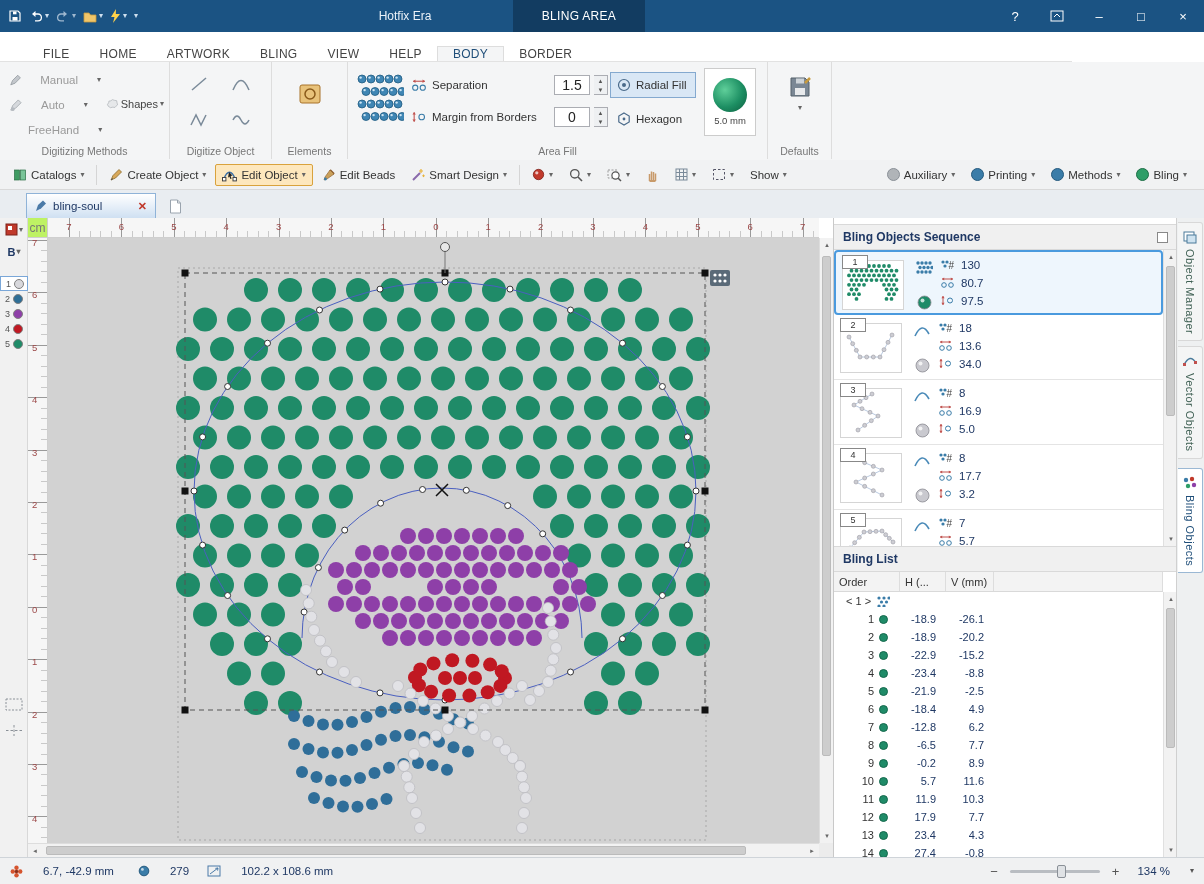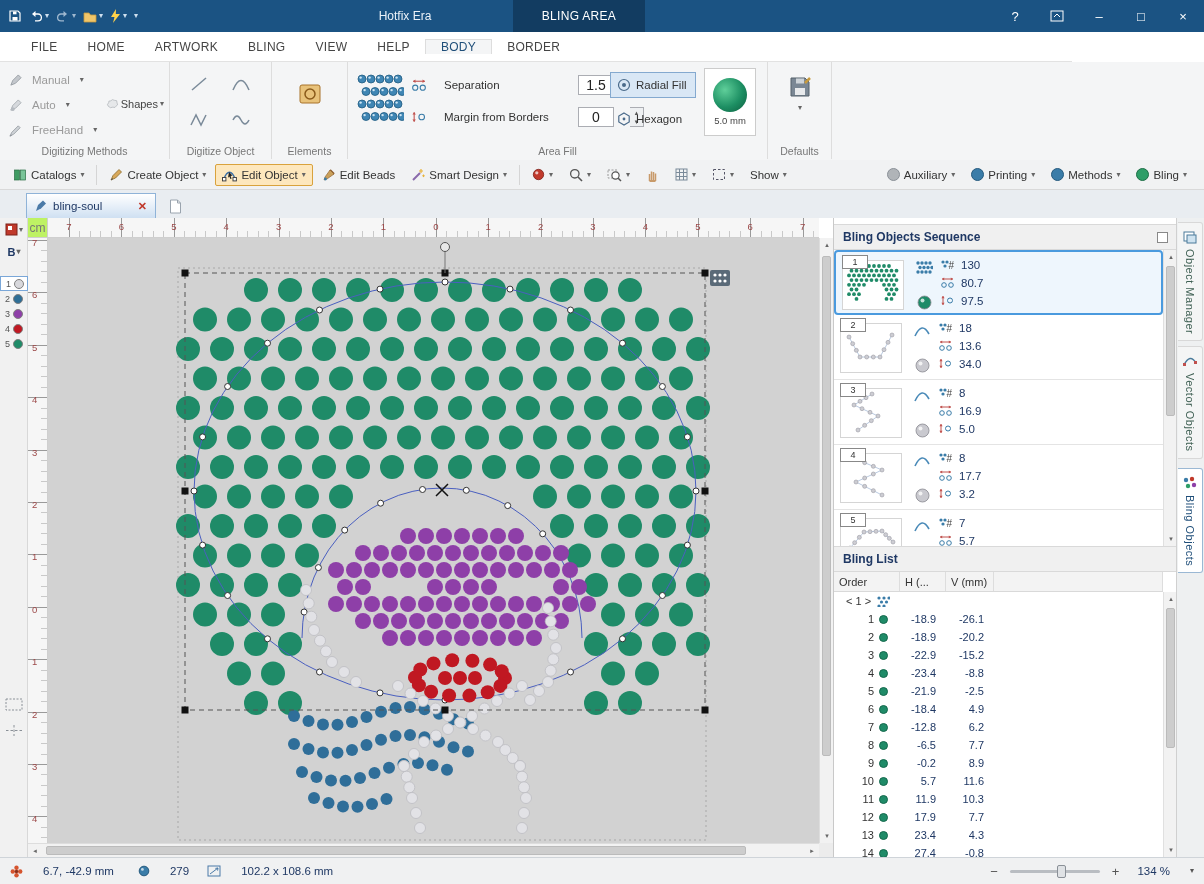--- a/index.html
+++ b/index.html
@@ -11,33 +11,33 @@
   
   .titlebar{position:absolute;left:0;top:0;width:1204px;height:32px;background:#1b5383;color:#fff}
   .qat{position:absolute;left:8px;top:0;height:32px;display:flex;align-items:center;gap:7px}
   .qi{display:flex;align-items:center;gap:2px;color:#fff}
   .tb-title{position:absolute;left:300px;top:0;width:210px;height:32px;display:flex;align-items:center;justify-content:center;font-size:12px;color:#eaf1f8}
   .area-tab{position:absolute;left:513px;top:0;width:132px;height:32px;background:#123c61;display:flex;align-items:center;justify-content:center;font-size:12px;color:#fff;letter-spacing:.3px}
   .winbtns{position:absolute;right:0;top:0;height:32px;display:flex;align-items:center}
   .winbtn{width:42px;height:32px;display:flex;align-items:center;justify-content:center;font-size:13px;color:#fff}
 
   
-  .tabrow{position:absolute;left:0;top:32px;width:1072px;height:30px;background:#fff;border-bottom:1px solid #e2e2e2;display:flex;align-items:center;padding-left:16px;box-sizing:border-box}
+  .tabrow{position:absolute;left:0;top:32px;width:1072px;height:30px;background:#fff;border-bottom:1px solid #e2e2e2;display:flex;align-items:flex-end;padding-left:28px;box-sizing:border-box}
   .rtab{display:flex;align-items:center;padding:0 15px;font-size:12px;color:#444;letter-spacing:.3px}
   .rtab.active{color:#1f4e79;font-weight:normal;background:#f4f5f6;border:1px solid #ddd;border-bottom:none}
 
   
   .ribbon{position:absolute;left:0;top:62px;width:1204px;height:98px;background:#f4f5f6;border-bottom:1px solid #d9d9d9}
   .rgroup{position:absolute;top:0;height:97px;border-right:1px solid #ddd;box-sizing:border-box}
   .glabel{position:absolute;bottom:2px;left:0;width:100%;text-align:center;font-size:10.5px;color:#777}
-  .dm-btn{position:absolute;left:6px;width:92px;height:22px;display:flex;align-items:center;gap:10px;color:#9a9a9a;font-size:11.5px;padding:0 3px}
+  .dm-btn{position:absolute;left:6px;width:92px;height:22px;display:flex;align-items:center;gap:19px;color:#9a9a9a;font-size:11.5px;padding:0 3px}
   .shapes-btn{position:absolute;left:106px;top:6px;width:58px;height:72px;display:flex;flex-direction:row;align-items:center;justify-content:center;gap:2px;color:#444}
   .do-icon{position:absolute;width:32px;height:26px;display:flex;align-items:center;justify-content:center;border:1px solid transparent}
   .elem-btn{position:absolute;left:22px;top:16px;width:32px;height:32px;display:flex;align-items:center;justify-content:center}
-  .af-row{position:absolute;left:62px;display:flex;align-items:center;gap:16px;height:22px;color:#333;font-size:11.5px}
+  .af-row{position:absolute;left:62px;display:flex;align-items:center;gap:4px;height:22px;color:#333;font-size:11.5px}
   .af-label{width:118px}
   .af-input{width:34px;height:18px;background:#fff;border:1px solid #abadb3;display:flex;align-items:center;justify-content:center;font-size:14px;color:#222}
   .spin{width:14px;height:20px;border:1px solid #abadb3;border-left:none;display:flex;flex-direction:column;box-sizing:border-box}
   .spin span{flex:1;display:flex;align-items:center;justify-content:center;font-size:6px;color:#555;background:#eef0f2}
   .af-toggle{position:absolute;left:262px;width:86px;height:26px;display:flex;align-items:center;gap:5px;padding:0 6px;box-sizing:border-box;font-size:11.5px;color:#333;border:1px solid transparent}
   .af-toggle.pressed{background:#d9e7f5;border:1px solid #84a9cf}
   .bead-preview{position:absolute;left:356px;top:6px;width:50px;height:66px;background:#fff;border:1px solid #ccc;display:flex;flex-direction:column;align-items:center;justify-content:center;gap:3px}
   .bead-circle{width:34px;height:34px;border-radius:50%;background:radial-gradient(circle at 35% 35%,#5fcf9a,#1d8f63 55%,#0c5c3e)}
   .bead-size{font-size:9.5px;color:#444}
   .def-btn{position:absolute;left:14px;top:8px;width:36px;height:64px;display:flex;flex-direction:column;align-items:center;justify-content:flex-start;gap:4px;padding-top:4px;box-sizing:border-box}

